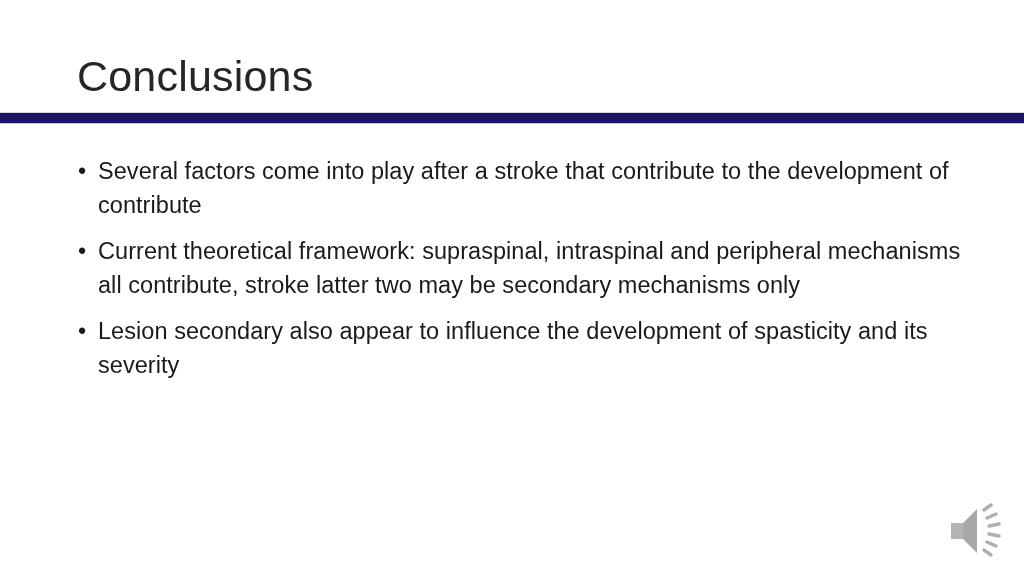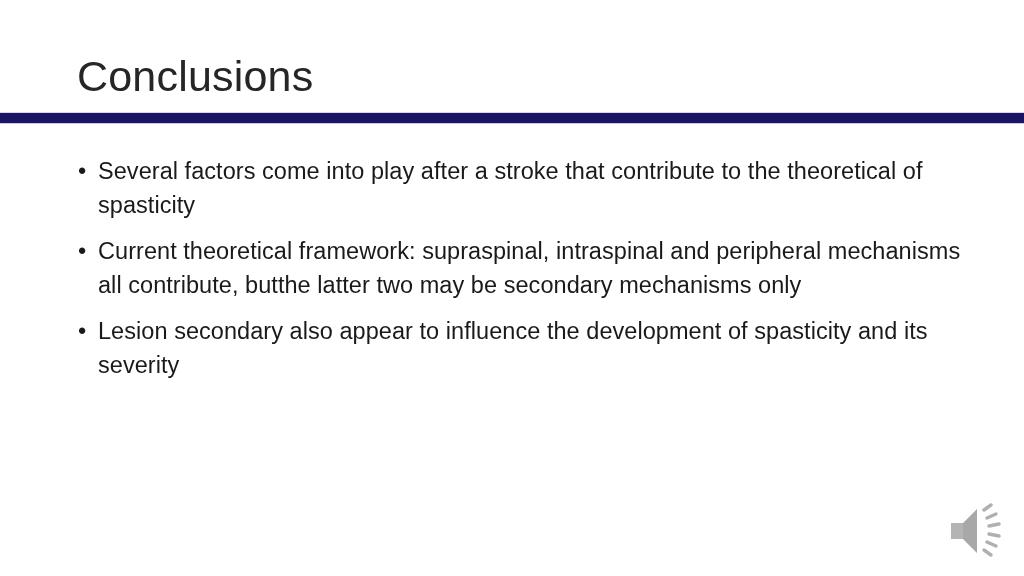--- a/index.html
+++ b/index.html
@@ -107,26 +107,26 @@
   <div class="title-block">
     <div class="slide-title">Conclusions</div>
   </div>
 
   <div class="title-rule"></div>
 
   <div class="body-block">
 
     <div class="bullet-item">
       <span class="bullet-dot">•</span>
-      <span class="bullet-text">Several factors come into play after a stroke that contribute to the theoretical of spasticity</span>
+      <span class="bullet-text">Several factors come into play after a stroke that contribute to the development of contribute</span>
     </div>
 
     <div class="bullet-item">
       <span class="bullet-dot">•</span>
-      <span class="bullet-text">Current theoretical framework: supraspinal, intraspinal and peripheral mechanisms all contribute, butthe latter two may be secondary mechanisms only</span>
+      <span class="bullet-text">Current theoretical framework: supraspinal, intraspinal and peripheral mechanisms all contribute, stroke latter two may be secondary mechanisms only</span>
     </div>
 
     <div class="bullet-item">
       <span class="bullet-dot">•</span>
       <span class="bullet-text">Lesion secondary also appear to influence the development of spasticity and its severity</span>
     </div>
 
   </div>
 
   <div class="audio-icon">

